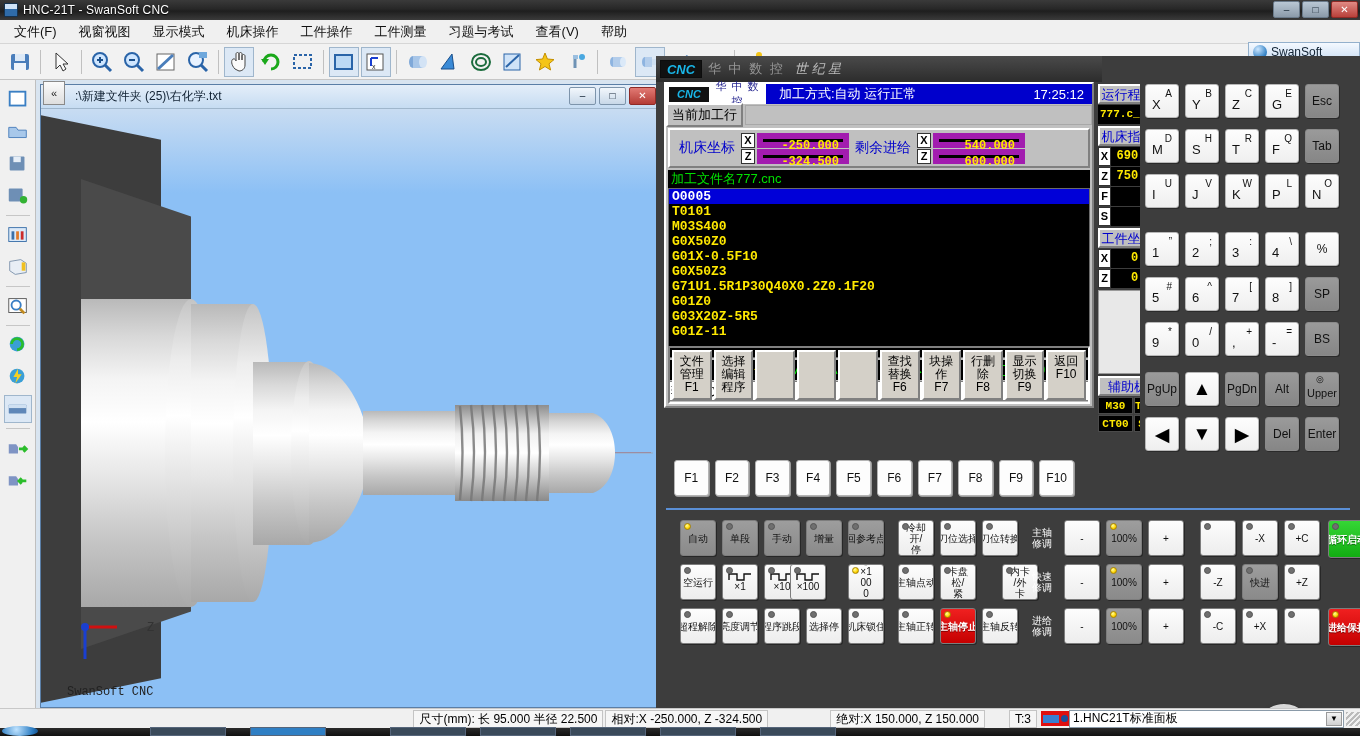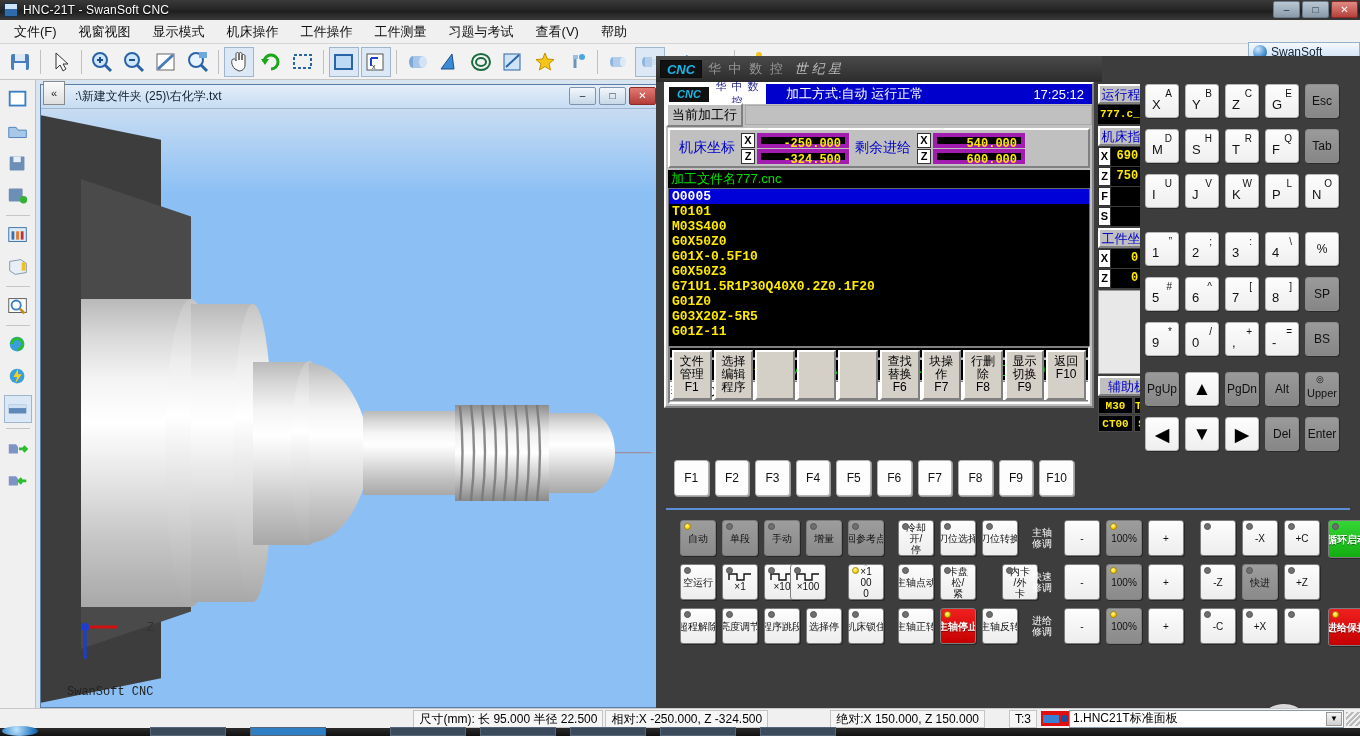--- a/index.html
+++ b/index.html
@@ -102,37 +102,37 @@
   .brand-cn { margin-left:6px; color:#cfcfcf; font-size:13px; letter-spacing:2px; opacity:.6; }
   .brand-cn2 { margin-left:10px; color:#e7e7e7; font-size:13px; font-style:italic; opacity:.75; }
 
   .screen { position:absolute; left:8px; top:26px; width:430px; height:326px;
             background:#c0c0c0; border:2px solid #808080; border-top-color:#fff; border-left-color:#fff; }
   .hdrbar { height:20px; background:#0000cc; display:flex; align-items:center; color:#fff; font-size:13px; }
   .hdr-logo { width:100px; height:20px; background:#fff; display:flex; align-items:center; }
   .hdr-logo .g { width:40px; height:15px; margin-left:3px; background:#111; color:#19b6e8;
                  font-weight:bold; font-size:11px; font-style:italic; text-align:center; line-height:14px; }
   .hdr-logo .c { flex:1; color:#1a1a8a; font-size:11px; text-align:center; letter-spacing:1px; }
-  .hdr-mode { flex:1; padding-left:20px; font-size:13px; white-space:nowrap; }
+  .hdr-mode { flex:1; padding-left:13px; font-size:13px; white-space:nowrap; }
   .hdr-time { padding-right:8px; font-size:13px; }
   .curline { height:22px; background:#c0c0c0; display:flex; align-items:center; }
   .curline .lbl { border:2px solid #fff; border-right-color:#808080; border-bottom-color:#808080;
                   padding:1px 4px; font-size:13px; color:#000; background:#c0c0c0; }
   .curline .val { flex:1; height:20px; background:#c0c0c0; margin-left:2px;
                   border:1px solid #a8a8a8; }
   .coordbox { margin:2px; height:40px; border:2px solid #fff; border-right-color:#808080; border-bottom-color:#808080;
               background:#c0c0c0; display:flex; align-items:center; padding:0 3px; }
   .coordbox .cap { color:#0000cc; font-size:14px; white-space:nowrap; padding:0 6px; }
   .axgrid { display:flex; flex-direction:column; gap:1px; }
   .axrow { display:flex; align-items:center; gap:2px; }
   .axname { width:14px; height:15px; background:#fff; border:1px solid #333; font-size:11px; font-weight:bold;
             text-align:center; line-height:13px; color:#000; }
   .axval { width:92px; height:15px; background:#000; color:#ffe900; font-family:"Liberation Mono",monospace;
            font-size:12px; font-weight:bold; text-align:right; padding-right:4px; line-height:14px;
-           border:4px solid #a21caf; }
+           border:6px solid #a21caf; }
   .fname { margin:0 2px; height:18px; background:#000; color:#00e000;
            font-size:13px; padding-left:3px; line-height:17px; }
   .codearea { margin:0 2px; height:170px; background:#000; overflow:hidden;
               border:1px solid #6a6a6a; position:relative; }
   .codeline { font-family:"Liberation Mono",monospace; font-size:13px; font-weight:bold;
               color:#ffe900; height:15px; line-height:15px; padding-left:3px; white-space:pre; }
   .codeline.sel { background:#0000d8; color:#fff; }
   .statbar { margin:2px 2px 0 2px; height:20px; background:#000; display:flex; align-items:center;
              color:#ffe900; font-size:13px; gap:14px; padding-left:6px; }
   .statbar .gr { color:#00e000; font-size:12px; }

